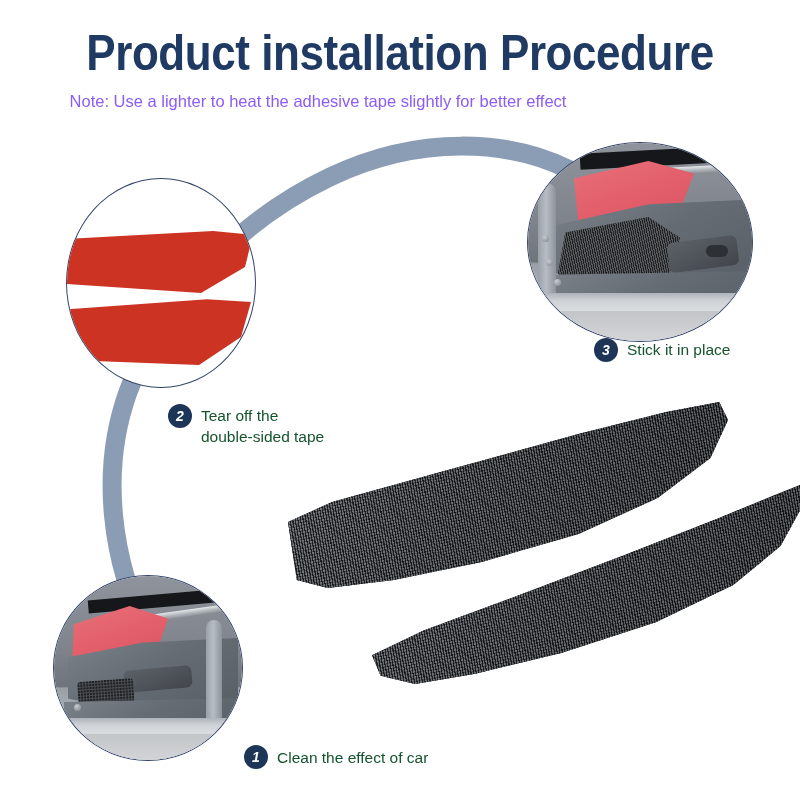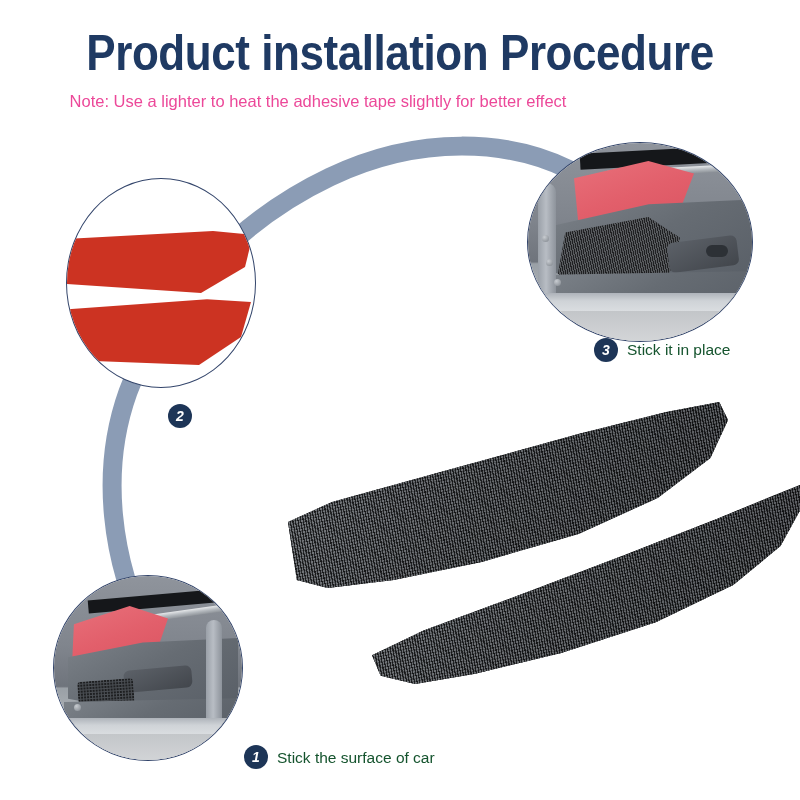--- a/index.html
+++ b/index.html
@@ -35,21 +35,21 @@
     transform-origin: center top;
     white-space: nowrap;
   }
   #note {
     position: absolute;
     top: 92px;
     left: 0;
     width: 636px;
     text-align: center;
     font-size: 16.5px;
-    color: #ec4899;
+    color: #8b5cf6;
     white-space: nowrap;
   }
 
   
   #ribbon {
     position: absolute;
     left: 0;
     top: 0;
     width: 800px;
     height: 800px;
@@ -301,25 +301,27 @@
       <div class="door-sill" style="left:0px;top:142px;width:190px;height:18px;"></div>
       <div class="door-ground" style="left:0px;top:158px;width:190px;height:32px;"></div>
     </div>
   </div>
 
   <div class="cf-strip" id="cf-strip-top"></div>
   <div class="cf-strip" id="cf-strip-bottom"></div>
 
   <div class="step" id="step-1">
     <div class="badge">1</div>
-    <div class="step-label">Stick the surface of car</div>
+    <div class="step-label">Clean the effect of car</div>
   </div>
 
   <div class="step" id="step-2">
     <div class="badge">2</div>
+    <div class="step-label">Tear off the
+double-sided tape</div>
   </div>
 
   <div class="step" id="step-3">
     <div class="badge">3</div>
     <div class="step-label">Stick it in place</div>
   </div>
 
 </div>
 
 </body></html>

